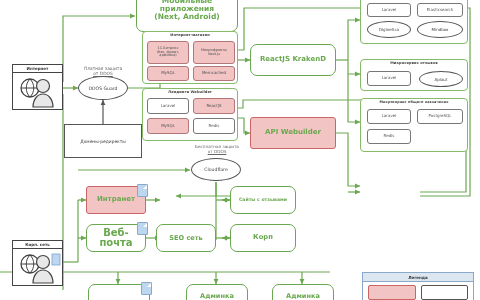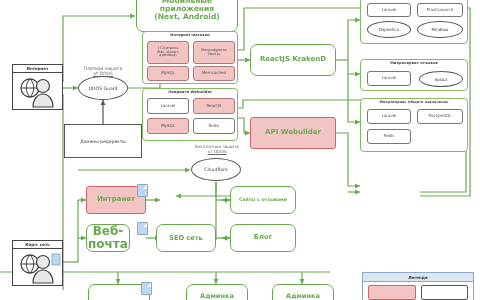--- a/index.html
+++ b/index.html
@@ -267,31 +267,31 @@
   <div class="node pbox" style="left:86px;top:186px;width:60px;height:28px;font-size:7px;">
     <span>Интранет</span>
   </div>
   <div class="doc-badge" style="left:137px;top:184px;"></div>
 
 
   <div class="node gbox" style="left:230px;top:186px;width:66px;height:28px;font-size:4.6px;">
     <span>Сайты с отзывами</span>
   </div>
 
-  <div class="node gbox" style="left:86px;top:224px;width:44px;height:28px;font-size:12px;text-align:center;">
+  <div class="node gbox" style="left:86px;top:224px;width:60px;height:28px;font-size:10px;text-align:center;">
     <span>Веб-почта</span>
   </div>
   <div class="doc-badge" style="left:137px;top:222px;"></div>
 
   <div class="node gbox" style="left:156px;top:224px;width:60px;height:28px;font-size:6.6px;">
     <span>SEO сеть</span>
   </div>
 
   <div class="node gbox" style="left:230px;top:224px;width:66px;height:28px;font-size:6.8px;">
-    <span>Блог</span>
+    <span>Корп</span>
   </div>
 
   <div class="node gbox" style="left:88px;top:284px;width:62px;height:24px;font-size:6.6px;"></div>
   <div class="doc-badge" style="left:141px;top:282px;"></div>
 
   <div class="node gbox" style="left:186px;top:284px;width:62px;height:24px;font-size:6.6px;">
     <span>Админка</span>
   </div>
 
   <div class="node gbox" style="left:272px;top:284px;width:62px;height:24px;font-size:6.6px;">

